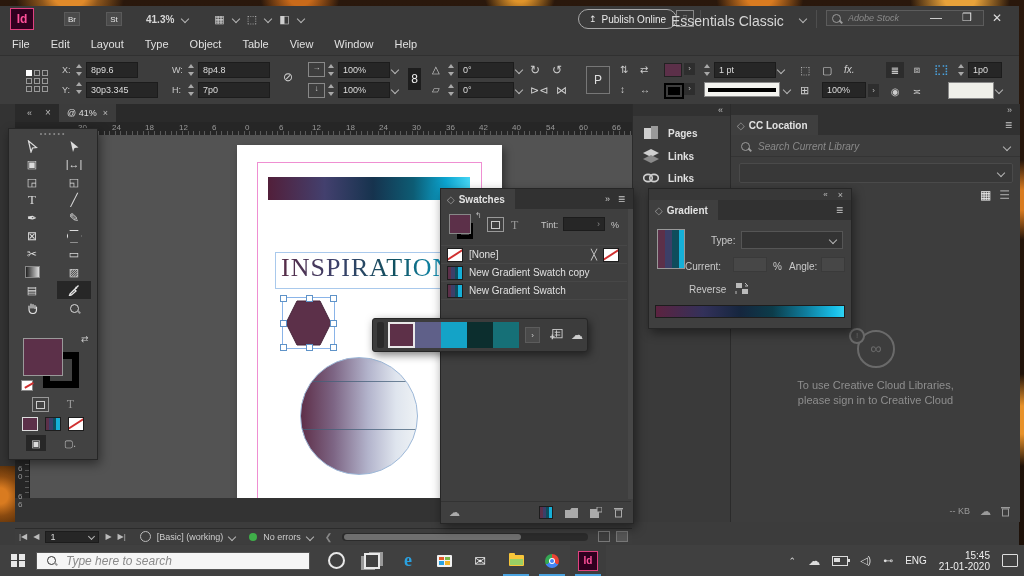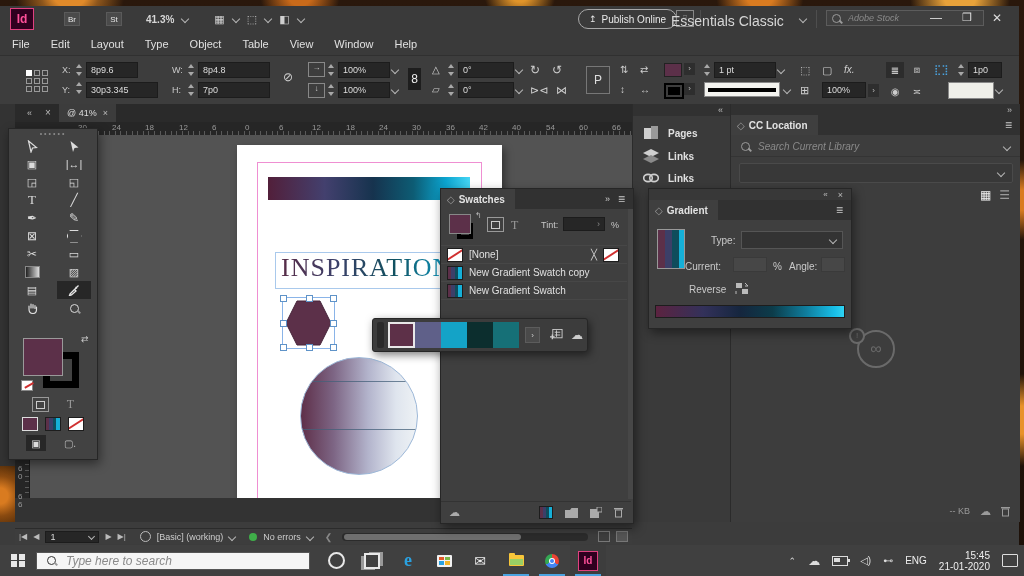--- a/index.html
+++ b/index.html
@@ -383,20 +383,24 @@
       </div>
       <div class="abs" style="right:10px;top:84px;display:flex;gap:8px">
         <span style="color:#f0f0f0;font-size:12px">▦</span>
         <span style="color:#9a9a9a;font-size:12px">☰</span>
       </div>
 
       <div class="abs" style="left:118px;top:226px;width:44px;height:40px">
         <div style="width:34px;height:34px;border:2.5px solid #6a6a6a;border-radius:50%;display:flex;align-items:center;justify-content:center;color:#6a6a6a;font-size:16px;margin-left:8px">∞</div>
         <div style="position:absolute;left:0;top:-2px;width:12px;height:12px;border:2px solid #6a6a6a;border-radius:50%;background:#3d3d3d;color:#6a6a6a;font-size:8px;text-align:center;line-height:12px">!</div>
       </div>
+      <div class="abs" style="left:0;top:274px;width:289px;text-align:center;color:#8e8e8e;font-size:11px;line-height:15px">
+        <div>To use Creative Cloud Libraries,</div>
+        <div>please sign in to Creative Cloud</div>
+      </div>
 
       <div class="abs" style="left:0;bottom:2px;width:289px;height:18px;display:flex;align-items:center;justify-content:flex-end;gap:10px;padding-right:10px;box-sizing:border-box">
         <span style="color:#9a9a9a;font-size:9px">-- KB</span>
         <span style="color:#9a9a9a;font-size:11px">☁</span>
         <svg width="9" height="11" viewBox="0 0 9 11">
             <rect x="1.5" y="3" width="6" height="7" fill="none" stroke="#9a9a9a"></rect>
             <rect x="0" y="1" width="9" height="1.4" fill="#9a9a9a"></rect>
           </svg>
       </div>
     </div>

